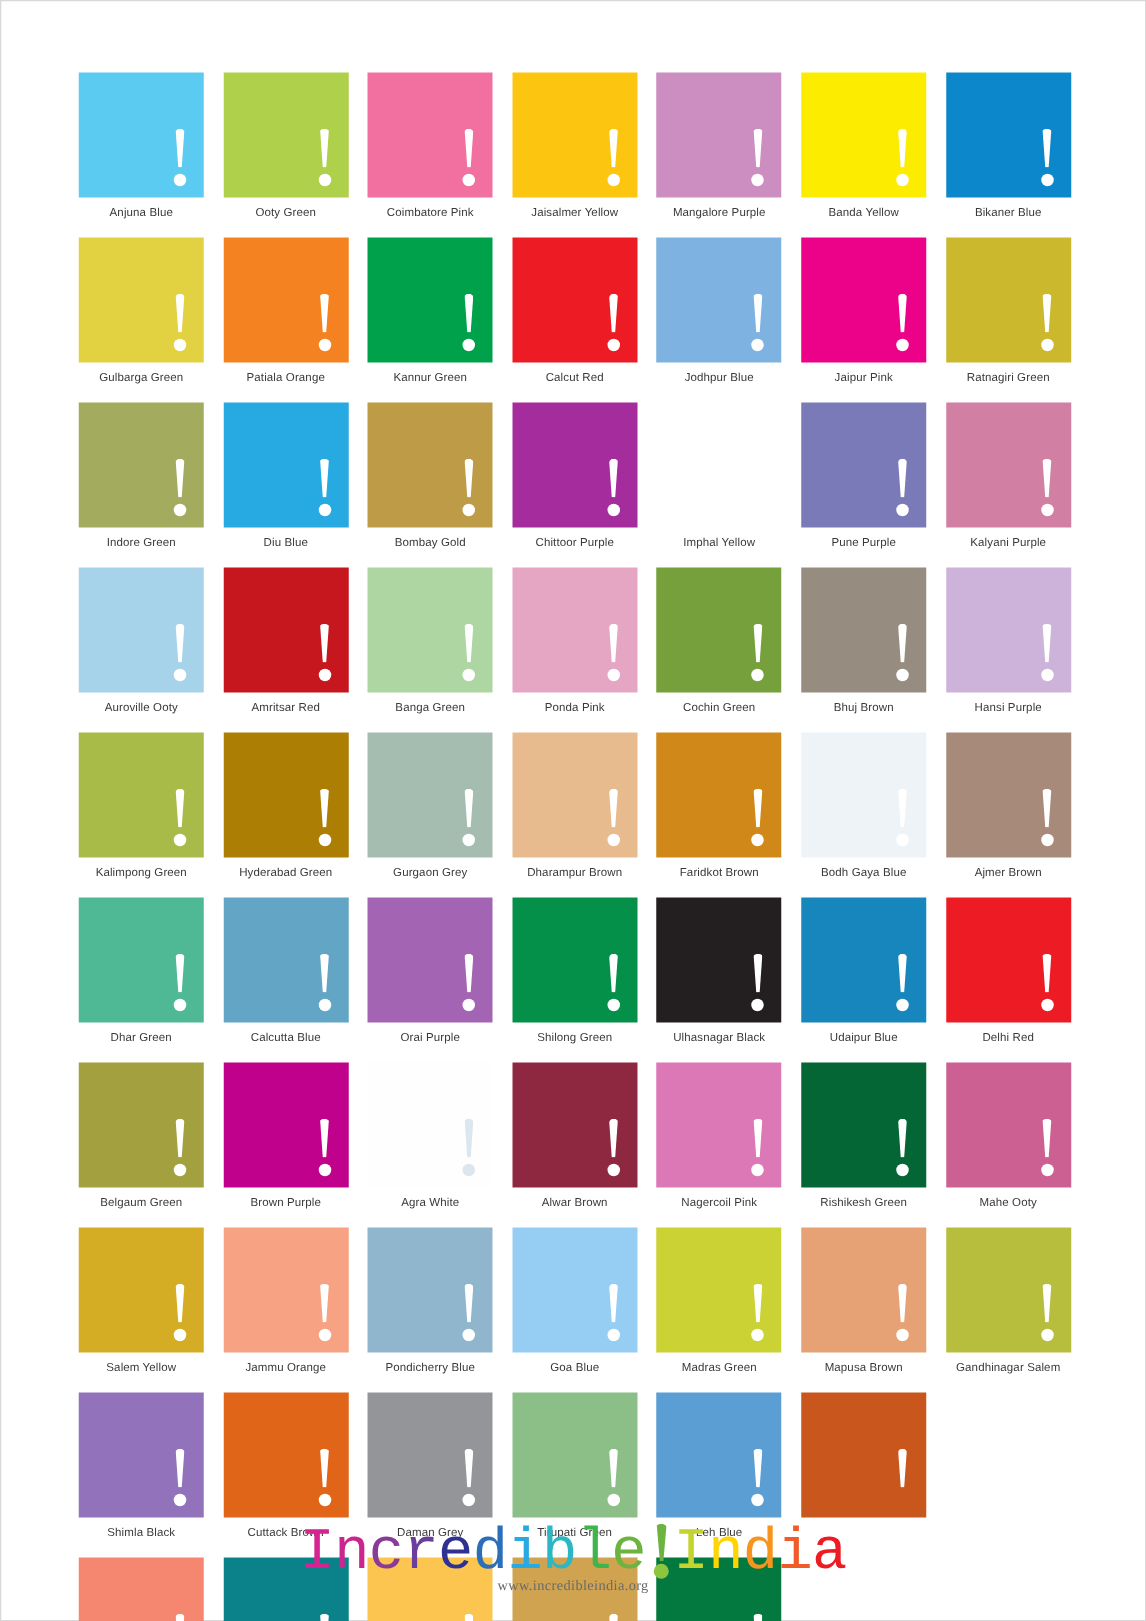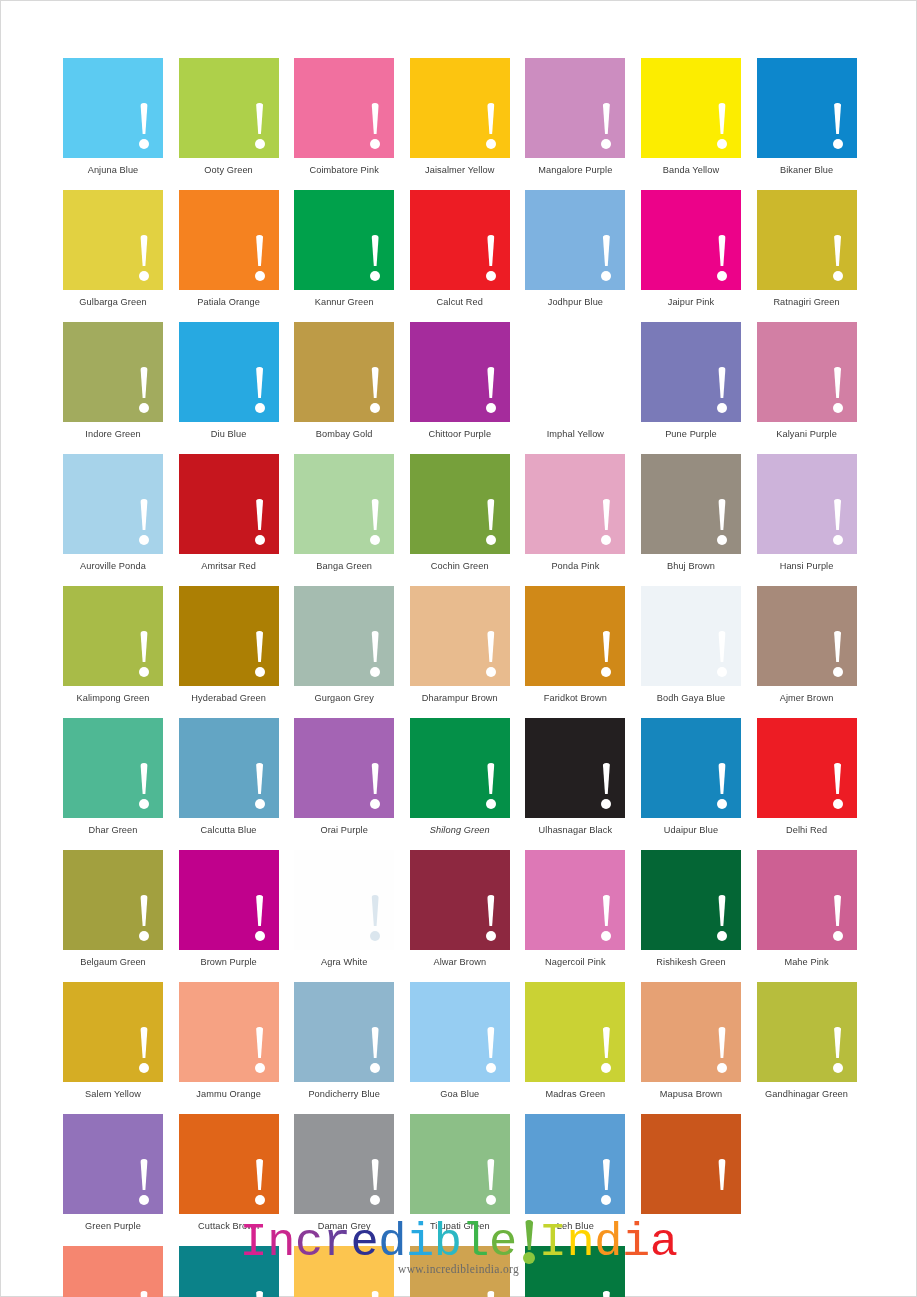--- a/index.html
+++ b/index.html
@@ -335,59 +335,59 @@
         </div>
         <div class="swatch-label" style="color: rgb(58, 58, 58);">Kalyani Purple</div>
       </div>
       <div class="swatch-cell">
         <div class="swatch-chip" style="background: rgb(167, 211, 234);">
           <div class="bang" style="color: rgb(255, 255, 255);">
             <div class="bang-stem"></div>
             <div class="bang-dot"></div>
           </div>
         </div>
-        <div class="swatch-label" style="color: rgb(58, 58, 58);">Auroville Ponda</div>
+        <div class="swatch-label" style="color: rgb(58, 58, 58);">Auroville Ooty</div>
       </div>
       <div class="swatch-cell">
         <div class="swatch-chip" style="background: rgb(198, 22, 30);">
           <div class="bang" style="color: rgb(255, 255, 255);">
             <div class="bang-stem"></div>
             <div class="bang-dot"></div>
           </div>
         </div>
         <div class="swatch-label" style="color: rgb(58, 58, 58);">Amritsar Red</div>
       </div>
       <div class="swatch-cell">
         <div class="swatch-chip" style="background: rgb(174, 214, 162);">
           <div class="bang" style="color: rgb(255, 255, 255);">
             <div class="bang-stem"></div>
             <div class="bang-dot"></div>
           </div>
         </div>
         <div class="swatch-label" style="color: rgb(58, 58, 58);">Banga Green</div>
       </div>
       <div class="swatch-cell">
+        <div class="swatch-chip" style="background: rgb(229, 166, 195);">
+          <div class="bang" style="color: rgb(255, 255, 255);">
+            <div class="bang-stem"></div>
+            <div class="bang-dot"></div>
+          </div>
+        </div>
+        <div class="swatch-label" style="color: rgb(58, 58, 58);">Ponda Pink</div>
+      </div>
+      <div class="swatch-cell">
         <div class="swatch-chip" style="background: rgb(118, 160, 59);">
           <div class="bang" style="color: rgb(255, 255, 255);">
             <div class="bang-stem"></div>
             <div class="bang-dot"></div>
           </div>
         </div>
         <div class="swatch-label" style="color: rgb(58, 58, 58);">Cochin Green</div>
       </div>
       <div class="swatch-cell">
-        <div class="swatch-chip" style="background: rgb(229, 166, 195);">
-          <div class="bang" style="color: rgb(255, 255, 255);">
-            <div class="bang-stem"></div>
-            <div class="bang-dot"></div>
-          </div>
-        </div>
-        <div class="swatch-label" style="color: rgb(58, 58, 58);">Ponda Pink</div>
-      </div>
-      <div class="swatch-cell">
         <div class="swatch-chip" style="background: rgb(150, 141, 128);">
           <div class="bang" style="color: rgb(255, 255, 255);">
             <div class="bang-stem"></div>
             <div class="bang-dot"></div>
           </div>
         </div>
         <div class="swatch-label" style="color: rgb(58, 58, 58);">Bhuj Brown</div>
       </div>
       <div class="swatch-cell">
         <div class="swatch-chip" style="background: rgb(205, 179, 218);">
@@ -488,21 +488,21 @@
         </div>
         <div class="swatch-label" style="color: rgb(58, 58, 58);">Orai Purple</div>
       </div>
       <div class="swatch-cell">
         <div class="swatch-chip" style="background: rgb(4, 144, 72);">
           <div class="bang" style="color: rgb(255, 255, 255);">
             <div class="bang-stem"></div>
             <div class="bang-dot"></div>
           </div>
         </div>
-        <div class="swatch-label" style="color: rgb(58, 58, 58); font-style: italic;">Shilong Green</div>
+        <div class="swatch-label" style="color: rgb(58, 58, 58);">Shilong Green</div>
       </div>
       <div class="swatch-cell">
         <div class="swatch-chip" style="background: rgb(35, 31, 32);">
           <div class="bang" style="color: rgb(255, 255, 255);">
             <div class="bang-stem"></div>
             <div class="bang-dot"></div>
           </div>
         </div>
         <div class="swatch-label" style="color: rgb(58, 58, 58);">Ulhasnagar Black</div>
       </div>
@@ -578,21 +578,21 @@
         </div>
         <div class="swatch-label" style="color: rgb(58, 58, 58);">Rishikesh Green</div>
       </div>
       <div class="swatch-cell">
         <div class="swatch-chip" style="background: rgb(205, 96, 147);">
           <div class="bang" style="color: rgb(255, 255, 255);">
             <div class="bang-stem"></div>
             <div class="bang-dot"></div>
           </div>
         </div>
-        <div class="swatch-label" style="color: rgb(58, 58, 58);">Mahe Pink</div>
+        <div class="swatch-label" style="color: rgb(58, 58, 58);">Mahe Ooty</div>
       </div>
       <div class="swatch-cell">
         <div class="swatch-chip" style="background: rgb(213, 173, 36);">
           <div class="bang" style="color: rgb(255, 255, 255);">
             <div class="bang-stem"></div>
             <div class="bang-dot"></div>
           </div>
         </div>
         <div class="swatch-label" style="color: rgb(58, 58, 58);">Salem Yellow</div>
       </div>
@@ -641,30 +641,30 @@
         </div>
         <div class="swatch-label" style="color: rgb(58, 58, 58);">Mapusa Brown</div>
       </div>
       <div class="swatch-cell">
         <div class="swatch-chip" style="background: rgb(183, 189, 61);">
           <div class="bang" style="color: rgb(255, 255, 255);">
             <div class="bang-stem"></div>
             <div class="bang-dot"></div>
           </div>
         </div>
-        <div class="swatch-label" style="color: rgb(58, 58, 58);">Gandhinagar Green</div>
+        <div class="swatch-label" style="color: rgb(58, 58, 58);">Gandhinagar Salem</div>
       </div>
       <div class="swatch-cell">
         <div class="swatch-chip" style="background: rgb(146, 114, 186);">
           <div class="bang" style="color: rgb(255, 255, 255);">
             <div class="bang-stem"></div>
             <div class="bang-dot"></div>
           </div>
         </div>
-        <div class="swatch-label" style="color: rgb(58, 58, 58);">Green Purple</div>
+        <div class="swatch-label" style="color: rgb(58, 58, 58);">Shimla Black</div>
       </div>
       <div class="swatch-cell">
         <div class="swatch-chip" style="background: rgb(224, 101, 25);">
           <div class="bang" style="color: rgb(255, 255, 255);">
             <div class="bang-stem"></div>
             <div class="bang-dot"></div>
           </div>
         </div>
         <div class="swatch-label" style="color: rgb(58, 58, 58);">Cuttack Brown</div>
       </div>

